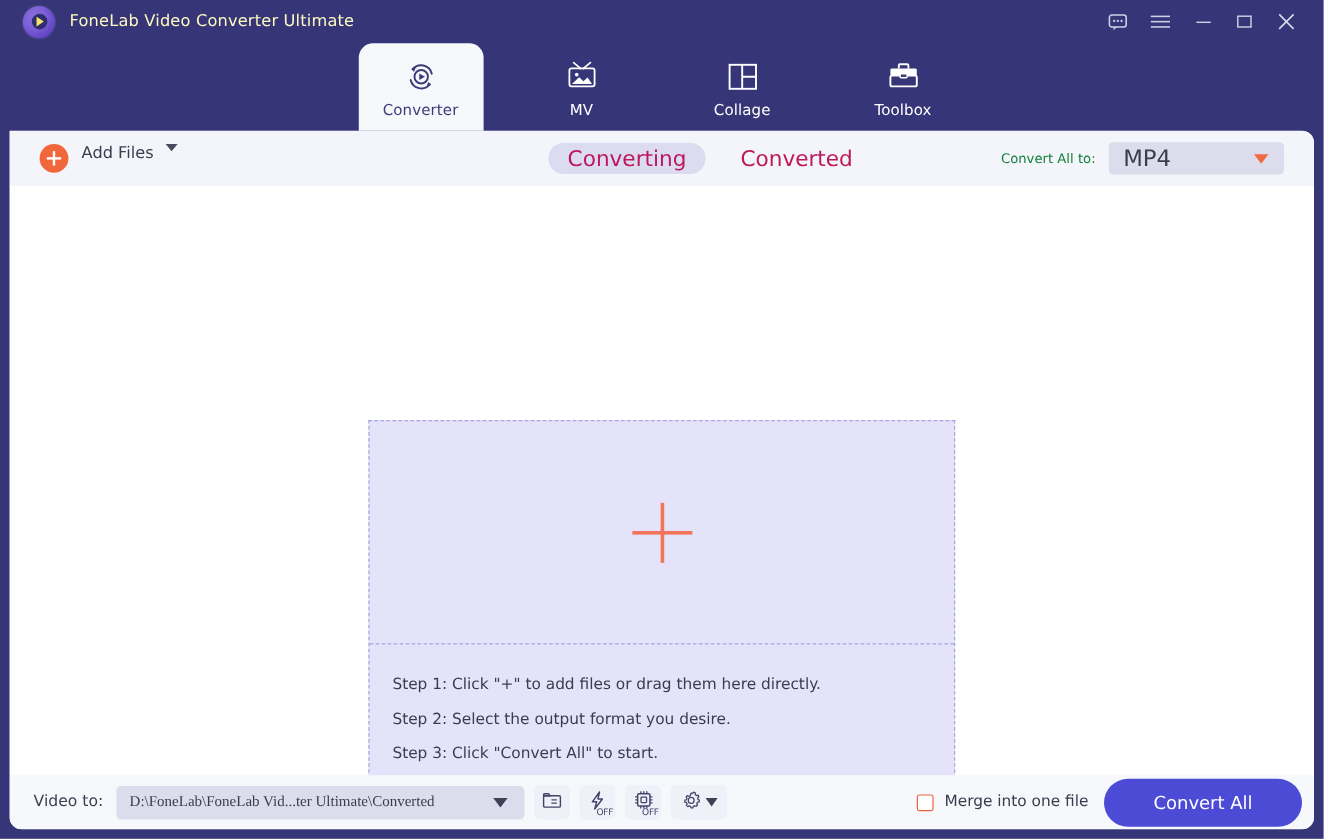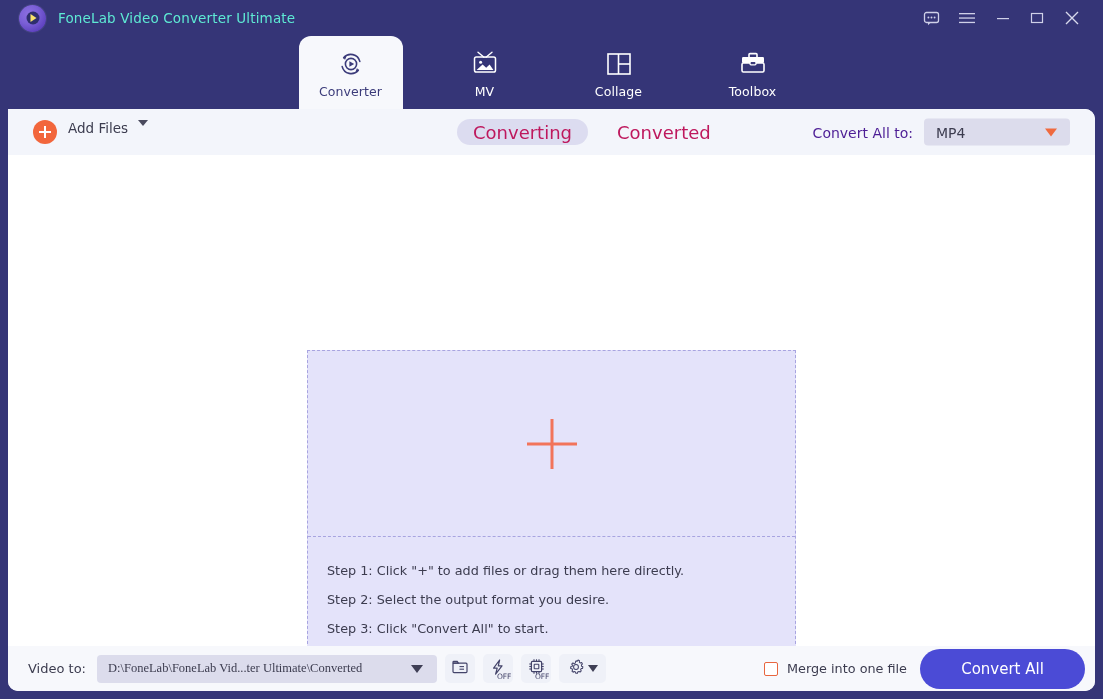--- a/index.html
+++ b/index.html
@@ -35,21 +35,21 @@
   .logo::after {
     content: ""; position: absolute;
     left: 51%; top: 50%; transform: translate(-42%,-50%);
     width: 0; height: 0;
     border-left: 6px solid #f7e36a;
     border-top: 4px solid transparent;
     border-bottom: 4px solid transparent;
   }
   .app-title {
     margin-left: 12px;
-    color: #5eead4;
+    color: #fef9c3;
     font-size: 13.5px;
     letter-spacing: 0.15px;
     white-space: nowrap;
   }
   .win-controls {
     margin-left: auto; display: flex; align-items: center;
     height: 36px;
   }
   .win-btn {
     width: 32px; height: 36px;
@@ -151,28 +151,28 @@
     white-space: nowrap;
   }
   .seg.active { background: #dcdcf0; }
   .seg.inactive { margin-left: 13px; }
 
   .convert-all-to {
     position: absolute; right: 25px; top: 50%;
     transform: translateY(-50%);
     display: flex; align-items: center;
   }
-  .cat-label { font-size: 14px; color: #4c1d95; margin-right: 11px; }
+  .cat-label { font-size: 11px; color: #15803d; margin-right: 11px; }
   .cat-select {
     width: 146px; height: 27px;
     background: #dcdcec; border-radius: 4px;
     display: flex; align-items: center;
     position: relative; cursor: pointer;
   }
-  .cat-value { font-size: 14px; color: #3c3c4f; margin-left: 12px; }
+  .cat-value { font-size: 19px; color: #3c3c4f; margin-left: 12px; }
   .cat-caret {
     position: absolute; right: 13px; top: 50%;
     transform: translateY(-50%);
     width: 0; height: 0;
     border-left: 6px solid transparent;
     border-right: 6px solid transparent;
     border-top: 8px solid #ef6a3f;
   }
 
   

